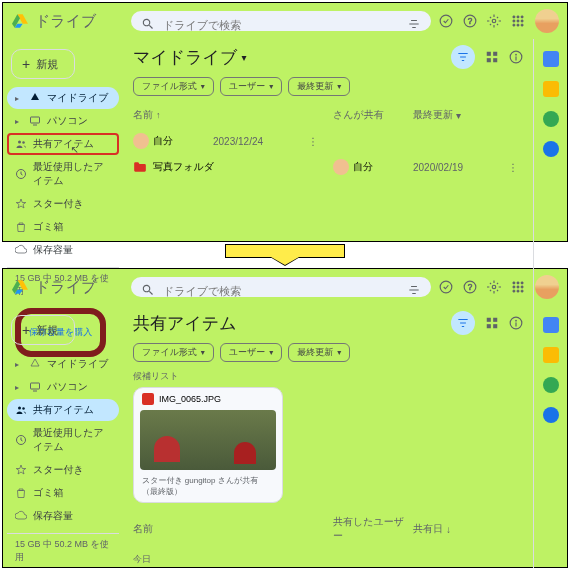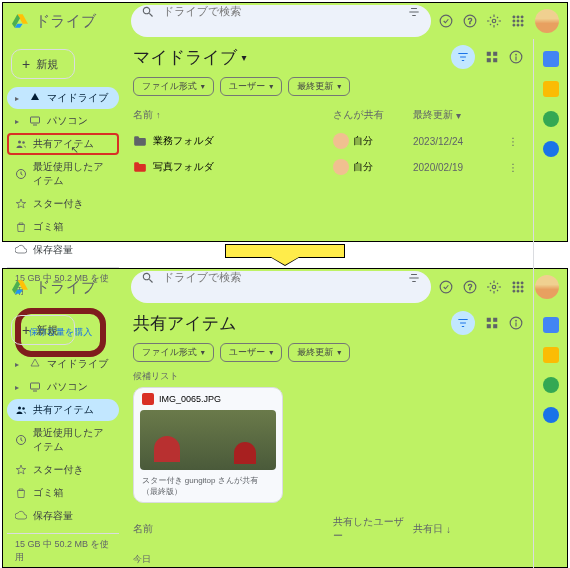--- a/index.html
+++ b/index.html
@@ -9,21 +9,21 @@
   .panel-b { height: 300px; }
   .arrow-wrap { text-align: center; height: 22px; }
   .arrow { display: inline-block; width: 120px; height: 14px; background: #ffec4a; border: 1px solid #000; position: relative; }
   .arrow::after { content: ""; position: absolute; left: 50%; bottom: -8px; transform: translateX(-50%); border-left: 14px solid transparent; border-right: 14px solid transparent; border-top: 8px solid #ffec4a; }
   .arrow::before { content: ""; position: absolute; left: 50%; bottom: -9px; transform: translateX(-50%); border-left: 15px solid transparent; border-right: 15px solid transparent; border-top: 9px solid #000; z-index: -1; }
   
   .header { display: flex; align-items: center; height: 36px; padding: 0 8px; gap: 8px; }
   .logo-wrap { display: flex; align-items: center; gap: 6px; width: 112px; }
   .drive-logo { width: 18px; height: 16px; }
   .app-title { font-size: 15px; color: #5f6368; }
-  .search-bar { flex: 1; display: flex; align-items: flex-start; background: #edf2fa; border-radius: 20px; height: 32px; padding: 0 10px; gap: 8px; }
+  .search-bar { flex: 1; display: flex; align-items: flex-end; background: #edf2fa; border-radius: 20px; height: 20px; padding: 0 10px; gap: 8px; }
   .search-bar .icon { width: 14px; height: 14px; fill: #5f6368; }
   .search-input { flex: 1; border: none; background: transparent; font-size: 11px; outline: none; color: #5f6368; }
   .search-right { width: 14px; height: 14px; fill: #5f6368; }
   .hdr-icons { display: flex; gap: 10px; align-items: center; }
   .hdr-icons .ic { width: 14px; height: 14px; fill: #5f6368; stroke: #5f6368; }
   .avatar { width: 24px; height: 24px; border-radius: 50%; background: linear-gradient(#f0d090 40%, #e8a060 60%); }
   
   .body-row { display: flex; }
   .sidebar { width: 120px; padding: 4px; font-size: 10px; color: #3c4043; }
   .new-btn { display: flex; align-items: center; gap: 6px; border: 1px solid #dadce0; border-radius: 10px; padding: 6px 10px; width: 64px; margin: 6px 4px 8px 4px; font-size: 11px; }
@@ -216,26 +216,20 @@
             <span>名前</span>
             <span class="arrow-up">↑</span>
           </div>
         <div class="col-owner">さんが共有</div>
         <div class="col-date">
             <span>最終更新</span>
             <span>▾</span>
           </div>
       </div>
       <div class="row">
-        <div class="fname">
-            <svg class="folder-ic" viewBox="0 0 24 20">
-              <path fill="#5f6368" d="M2 4a2 2 0 0 1 2-2h5l2 3h9a2 2 0 0 1 2 2v9a2 2 0 0 1-2 2H4a2 2 0 0 1-2-2z"></path>
-            </svg>
-            <span>業務フォルダ</span>
-          </div>
         <div class="owner">
             <div class="owner-av"></div>
             <span>自分</span>
           </div>
         <div class="date">2023/12/24</div>
         <div class="dots">⋮</div>
       </div>
       <div class="row">
         <div class="fname">
             <svg class="folder-ic" viewBox="0 0 24 20">

